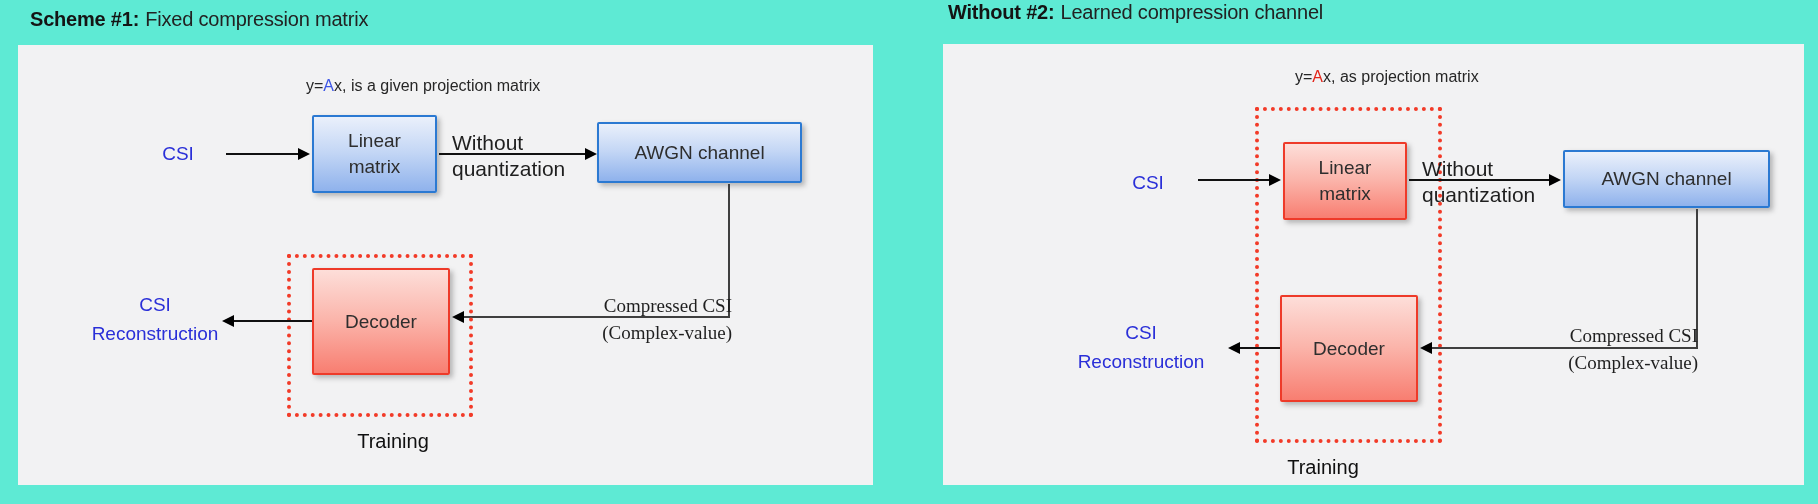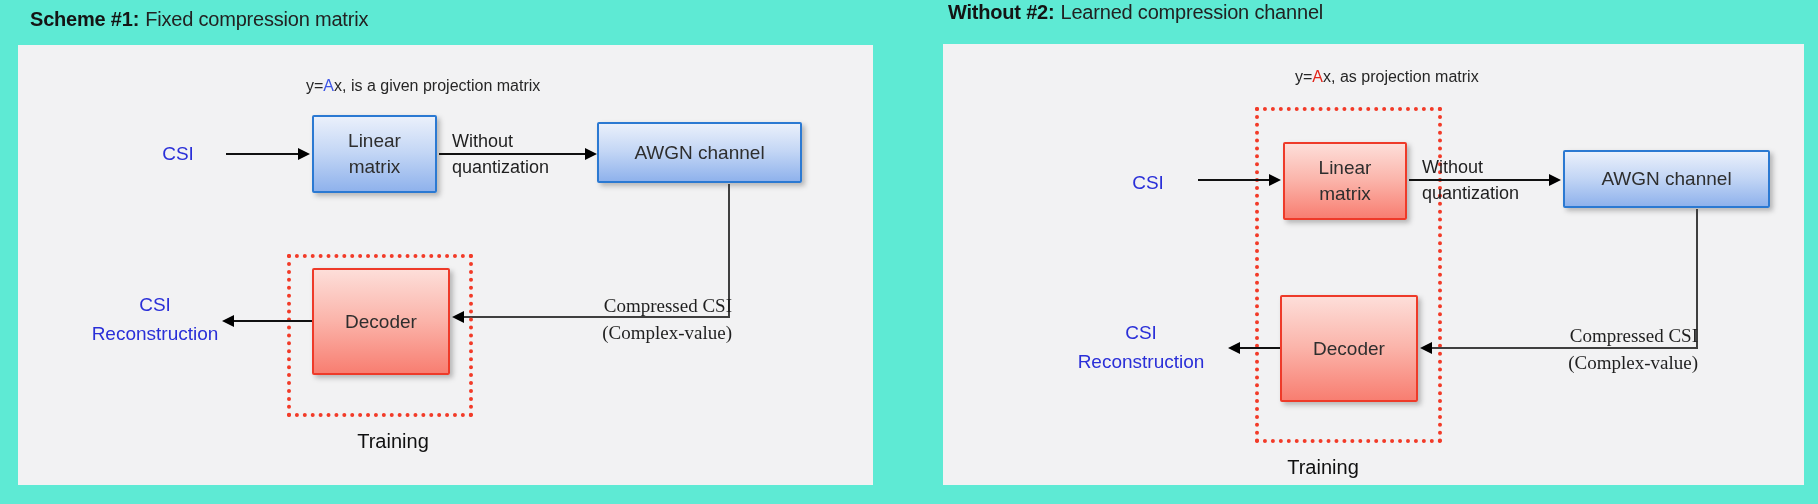--- a/index.html
+++ b/index.html
@@ -5,21 +5,21 @@
   html,body{margin:0;padding:0;background:#ffffff;}
   body{font-family:"Liberation Sans","DejaVu Sans",sans-serif;}
   .canvas{position:relative;width:1818px;height:504px;background:#5eead4;overflow:hidden;}
   .panel{position:absolute;background:#f2f2f3;}
   .title{position:absolute;font-size:20px;color:#141414;white-space:nowrap;letter-spacing:-0.2px;}
   .title .b{font-weight:700;}
   .title .r{font-weight:400;color:#222;margin-left:6px;}
   .formula{position:absolute;font-size:16px;color:#262626;white-space:nowrap;margin-left:48px;}
   .blue-label{color:#2a2fd8;}
   .lbl{position:absolute;font-size:19px;white-space:nowrap;}
-  .small-lbl{position:absolute;font-size:18px;color:#1f1f1f;white-space:nowrap;}
+  .small-lbl{position:absolute;font-size:21px;color:#1f1f1f;white-space:nowrap;}
   .box{position:absolute;box-sizing:border-box;border-radius:2px;display:flex;align-items:center;justify-content:center;
        text-align:center;color:#2e2e2e;font-size:19px;line-height:26px;
        box-shadow:3px 3px 5px rgba(70,70,70,0.35);}
   .box.blue{background:linear-gradient(180deg,#eaf0fb 0%,#c3d6f5 48%,#8fb2ec 100%);border:2px solid #2b79d2;}
   .box.red{background:linear-gradient(180deg,#fdded9 0%,#fbb5ab 48%,#f87e71 100%);border:2px solid #ee3a29;}
   .shaft-h{position:absolute;height:2px;background:#111;}
   .conn{position:absolute;background:#3f3f3f;}
   .head-r{position:absolute;width:0;height:0;border-top:6px solid transparent;border-bottom:6px solid transparent;border-left:12px solid #000;}
   .head-l{position:absolute;width:0;height:0;border-top:6px solid transparent;border-bottom:6px solid transparent;border-right:12px solid #000;}
   .two-line{position:absolute;font-size:19px;color:#1f1f1f;}

